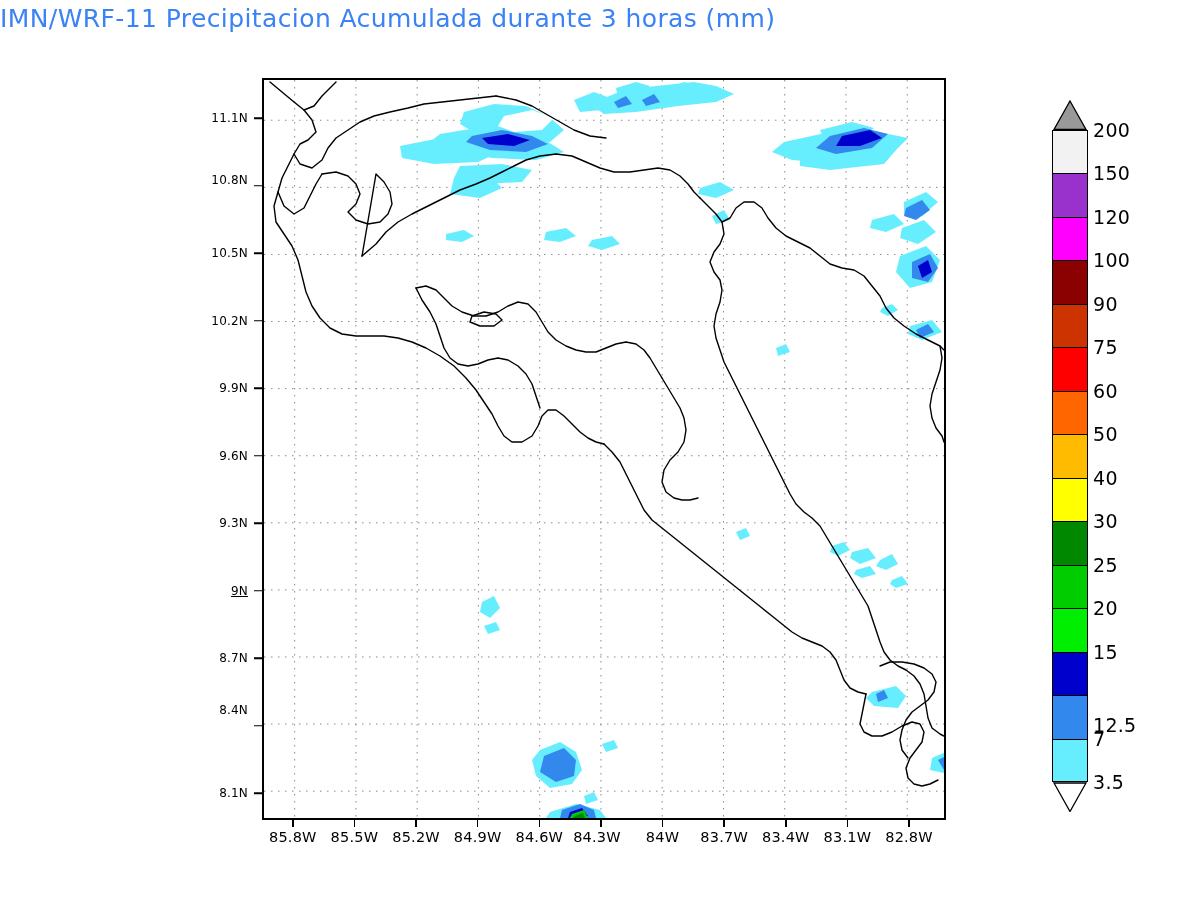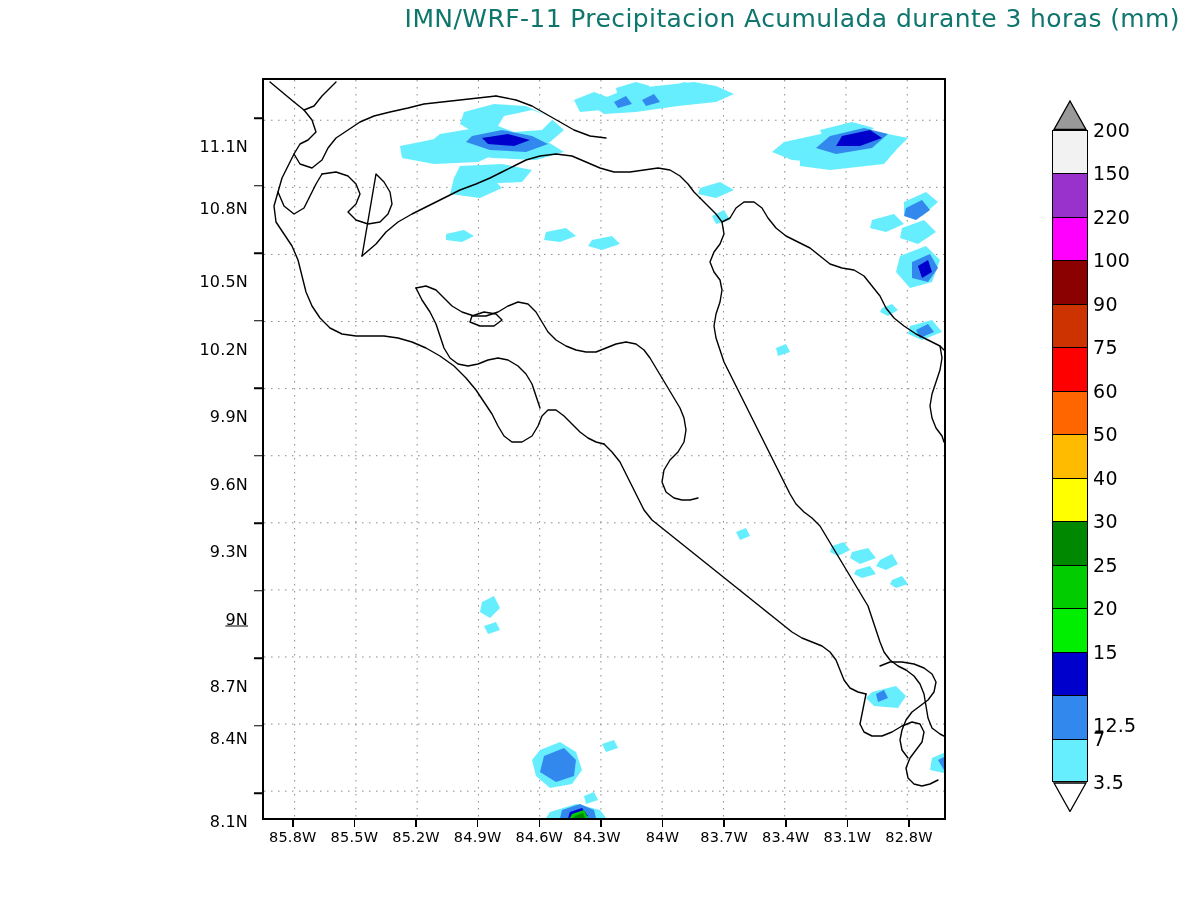--- a/index.html
+++ b/index.html
@@ -5,44 +5,44 @@
   html,body{margin:0;padding:0;}
   body{
     width:1200px;height:900px;background:#ffffff;overflow:hidden;
     font-family:"DejaVu Sans", sans-serif;
     -webkit-font-smoothing:antialiased;
   }
   #root{position:relative;width:1200px;height:900px;}
 
   
   .title-block{
-    position:absolute;left:0;top:4px;width:1180px;text-align:right;
+    position:absolute;left:0;top:4px;width:1180px;text-align:left;
     font-family:"DejaVu Sans", sans-serif;
-    color:#0f766e;
+    color:#3b82f6;
   }
   .title-line1{font-size:25px;letter-spacing:.4px;line-height:30px;white-space:nowrap;}
   .title-line2{font-size:25px;letter-spacing:.4px;line-height:30px;}
 
   .footer{
     position:absolute;left:262px;top:854px;width:684px;text-align:center;
     font-size:19px;letter-spacing:2.4px;color:#111;
   }
 
   
   #plot{
     position:absolute;left:262px;top:78px;width:684px;height:742px;
     box-sizing:border-box;border:2px solid #000;background:#fff;
     overflow:hidden;
   }
   #plot-inner{position:absolute;inset:0;}
   .map-svg{position:absolute;left:0;top:0;width:100%;height:100%;}
   .ytick-wrap{position:absolute;left:0;top:78px;width:262px;height:742px;}
   .ytick{
-    position:absolute;right:14px;font-size:16px;color:#000;
-    transform:translateY(-50%);white-space:nowrap;letter-spacing:.2px;margin-top:28px;
+    position:absolute;right:14px;font-size:12px;color:#000;
+    transform:translateY(-50%);white-space:nowrap;letter-spacing:.2px;
   }
   .ytick-mark{
     position:absolute;left:254px;width:8px;height:1.5px;background:#000;
     transform:translateY(-50%);
   }
   .xtick-wrap{position:absolute;left:262px;top:820px;width:684px;height:40px;}
   .xtick{
     position:absolute;top:9px;font-size:14.5px;color:#000;
     transform:translateX(-50%);white-space:nowrap;letter-spacing:.2px;
   }
@@ -330,16 +330,16 @@
     <div class="cb-label" style="top: 651.6px;">15</div>
     <div class="cb-label" style="top: 608.133px;">20</div>
     <div class="cb-label" style="top: 564.667px;">25</div>
     <div class="cb-label" style="top: 521.2px;">30</div>
     <div class="cb-label" style="top: 477.733px;">40</div>
     <div class="cb-label" style="top: 434.267px;">50</div>
     <div class="cb-label" style="top: 390.8px;">60</div>
     <div class="cb-label" style="top: 347.333px;">75</div>
     <div class="cb-label" style="top: 303.867px;">90</div>
     <div class="cb-label" style="top: 260.4px;">100</div>
-    <div class="cb-label" style="top: 216.933px;">220</div>
+    <div class="cb-label" style="top: 216.933px;">120</div>
     <div class="cb-label" style="top: 173.467px;">150</div>
     <div class="cb-label" style="top: 130px;">200</div>
   </div>
 
 </body></html>

